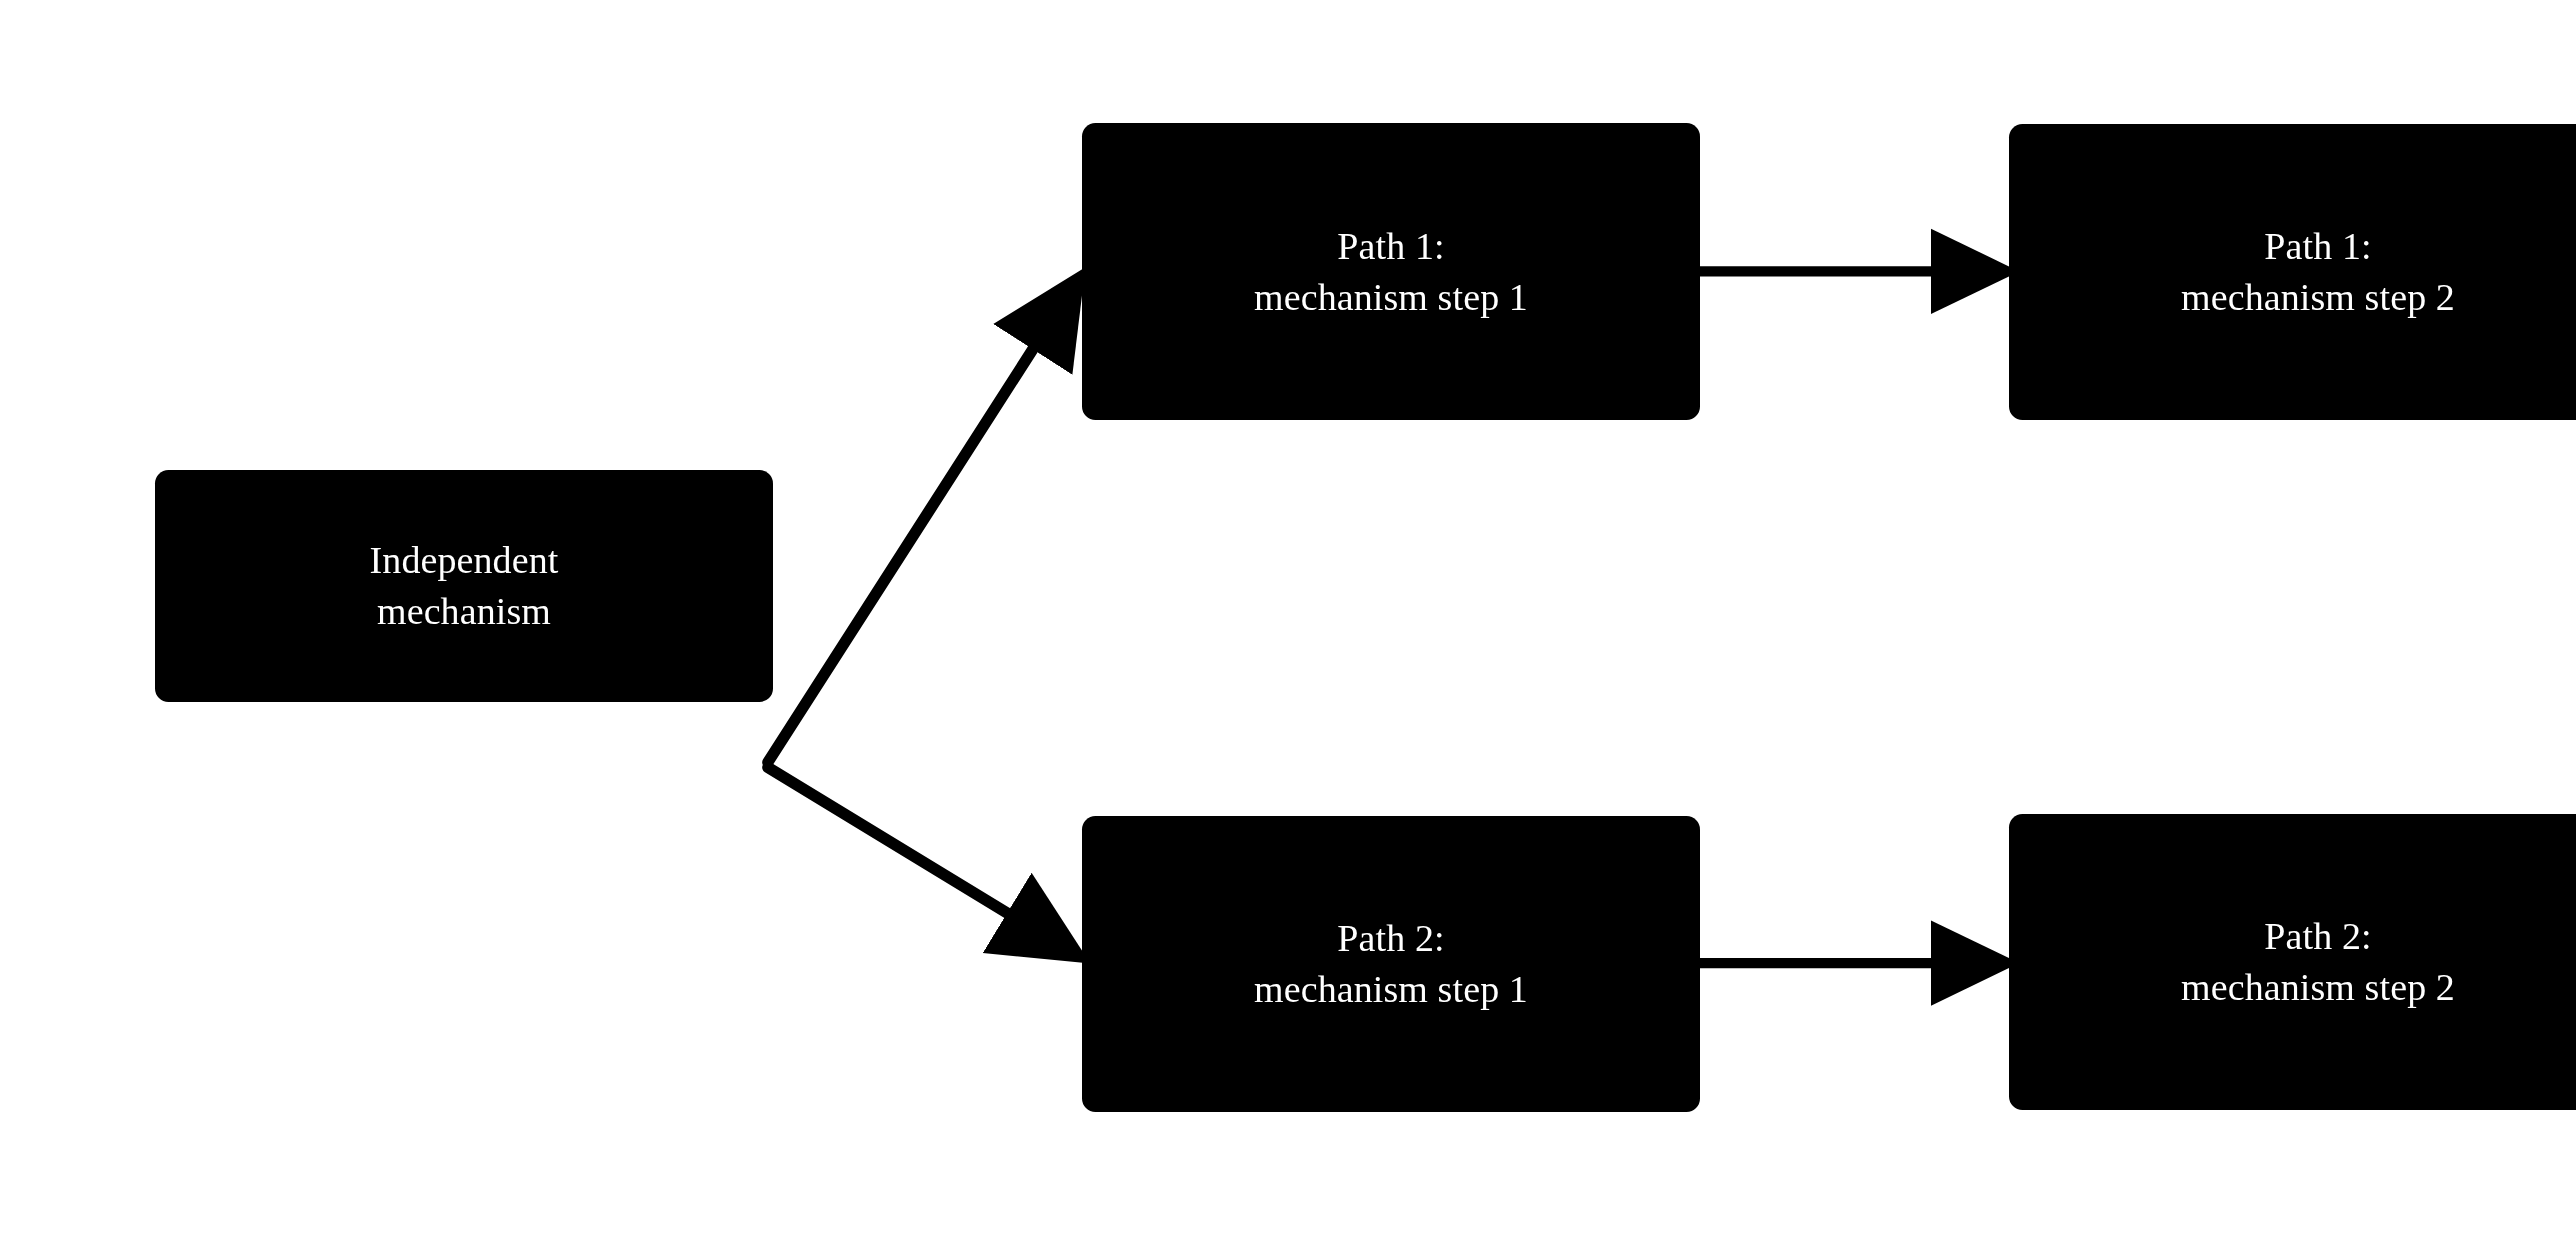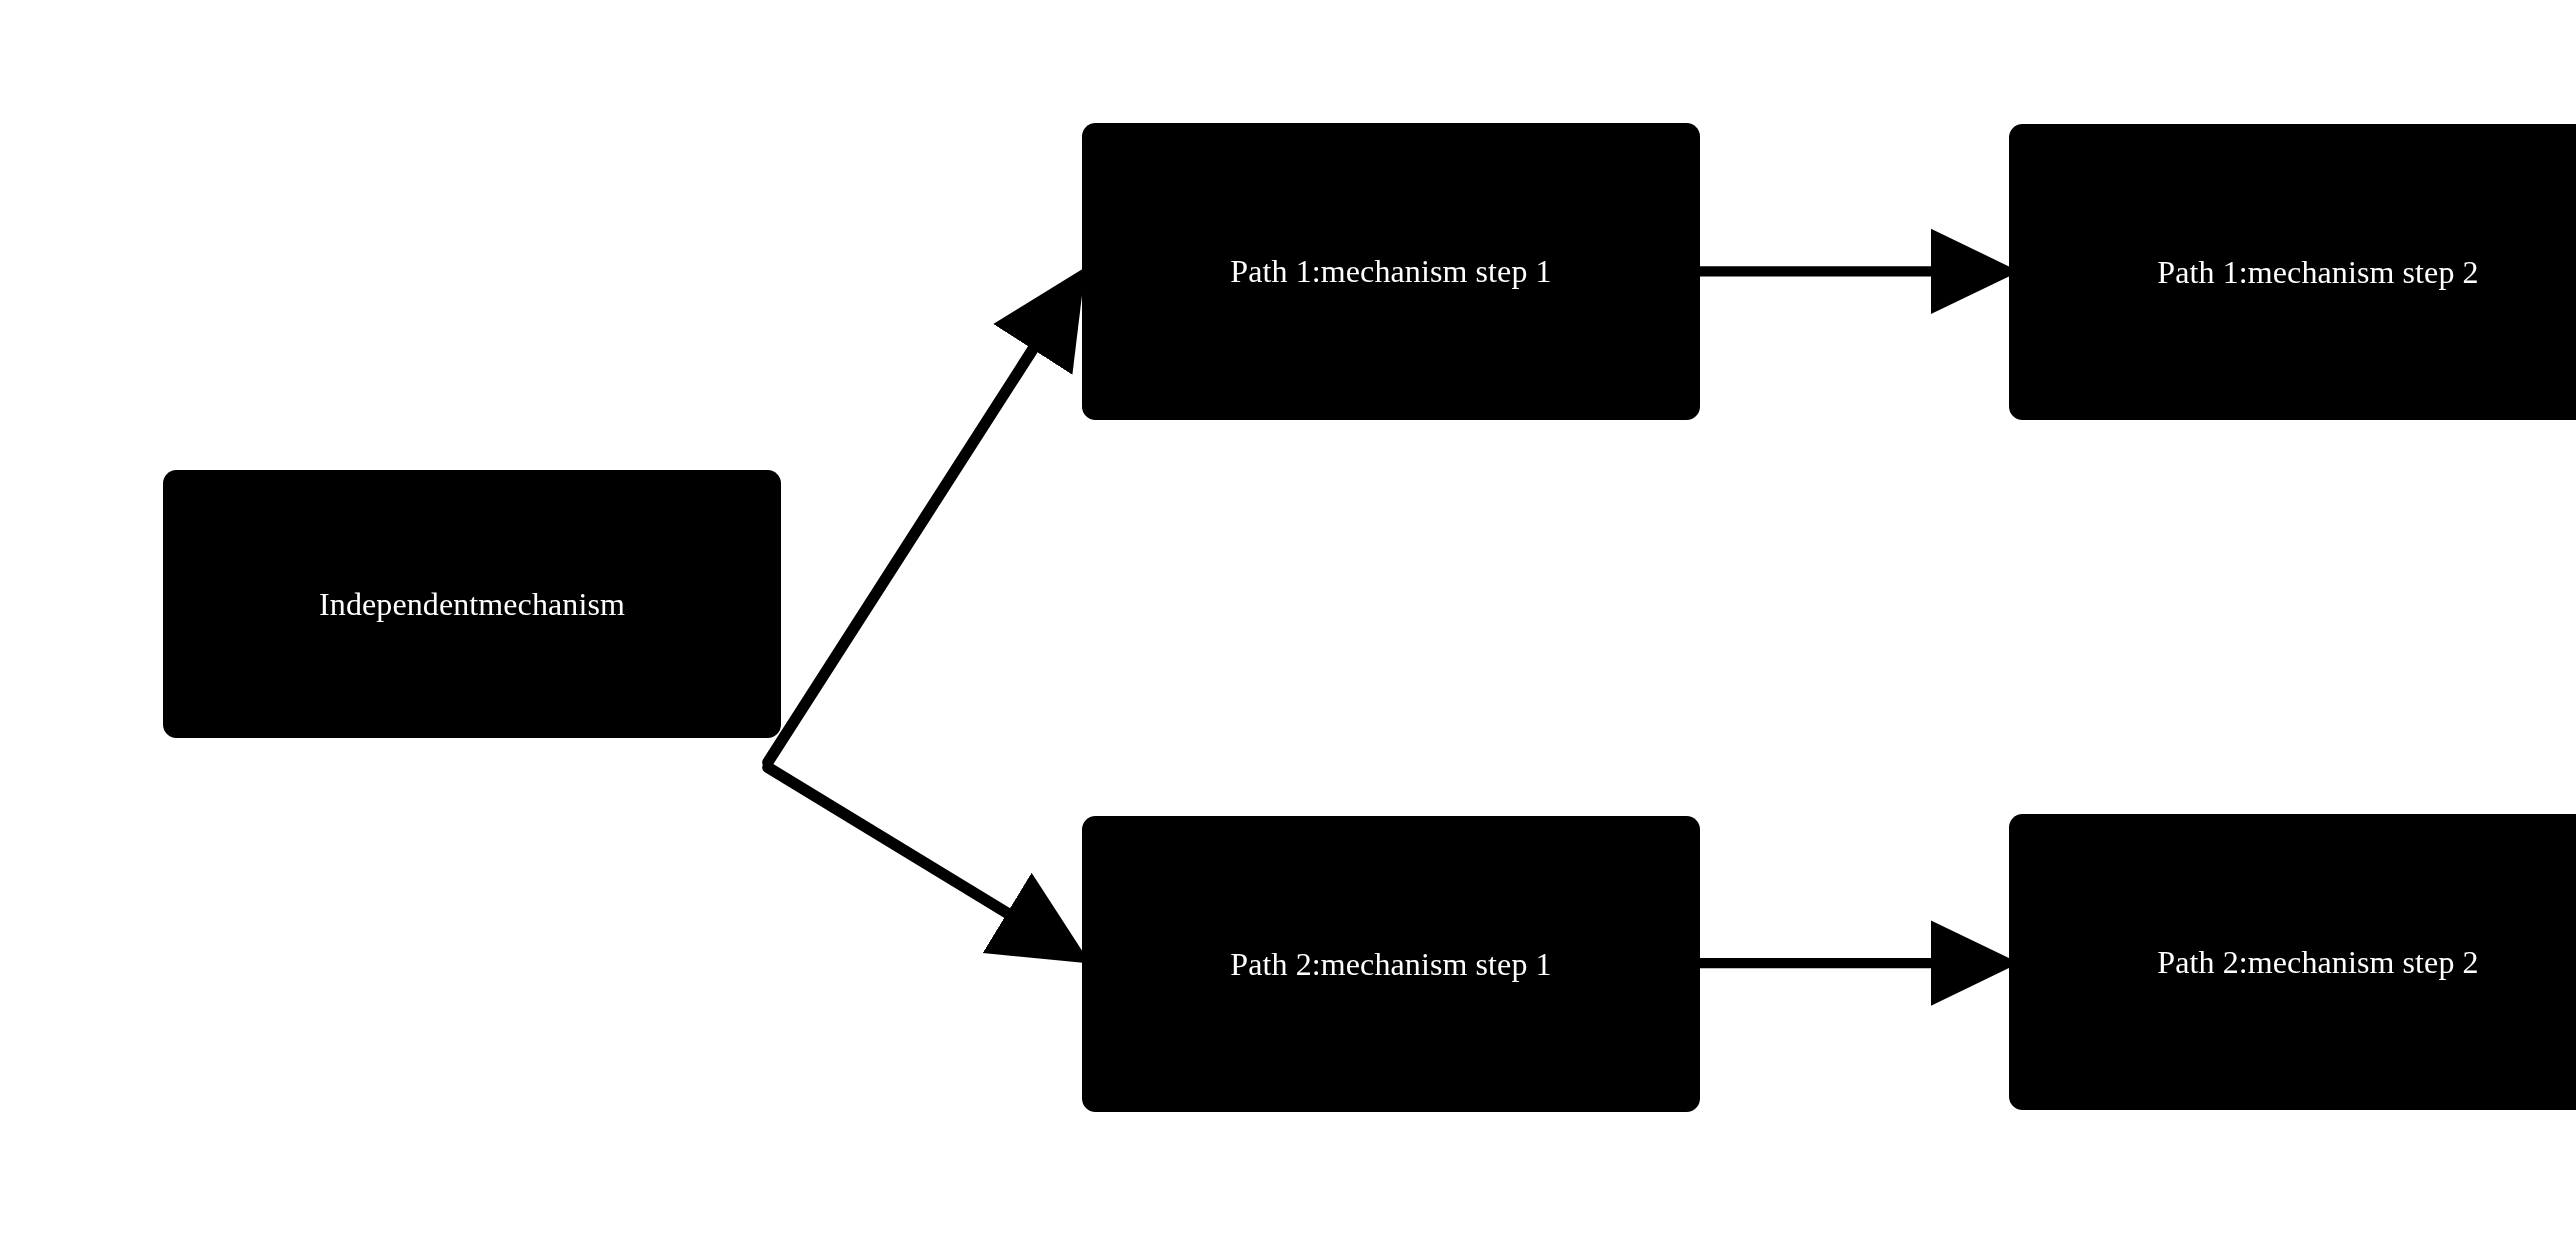--- a/index.html
+++ b/index.html
@@ -26,39 +26,39 @@
     top: 0;
     width: 3709px;
     height: 1236px;
     z-index: 1;
   }
   .node {
     position: absolute;
     z-index: 2;
     box-sizing: border-box;
     display: flex;
-    flex-direction: row;
+    flex-direction: column;
     align-items: center;
     justify-content: center;
     text-align: right;
     border-radius: 13.4px;
     background: #000000;
     color: #ffffff;
     font-family: "Liberation Serif", "DejaVu Serif", serif;
-    font-size: 32px;
+    font-size: 38px;
     line-height: 1.33;
     letter-spacing: 0.1px;
     padding: 0 20.6px;
   }
   .node-line {
     display: block;
     white-space: nowrap;
   }
   
-  #node-independent      { left: 163px;  top: 470px;  width: 618px; height: 268px; }
+  #node-independent      { left: 155px;  top: 470px;  width: 618px; height: 232px; }
   #node-path1-step1      { left: 1082px; top: 123px;  width: 618px; height: 297px; }
   #node-path1-step2      { left: 2009px; top: 124px;  width: 618px; height: 296px; }
   #node-path2-step1      { left: 1082px; top: 816px; width: 618px; height: 296px; }
   #node-path2-step2      { left: 2009px; top: 814px; width: 618px; height: 296px; }
 </style>
 </head>
 <body>
 
 <div id="diagram-root">
 

